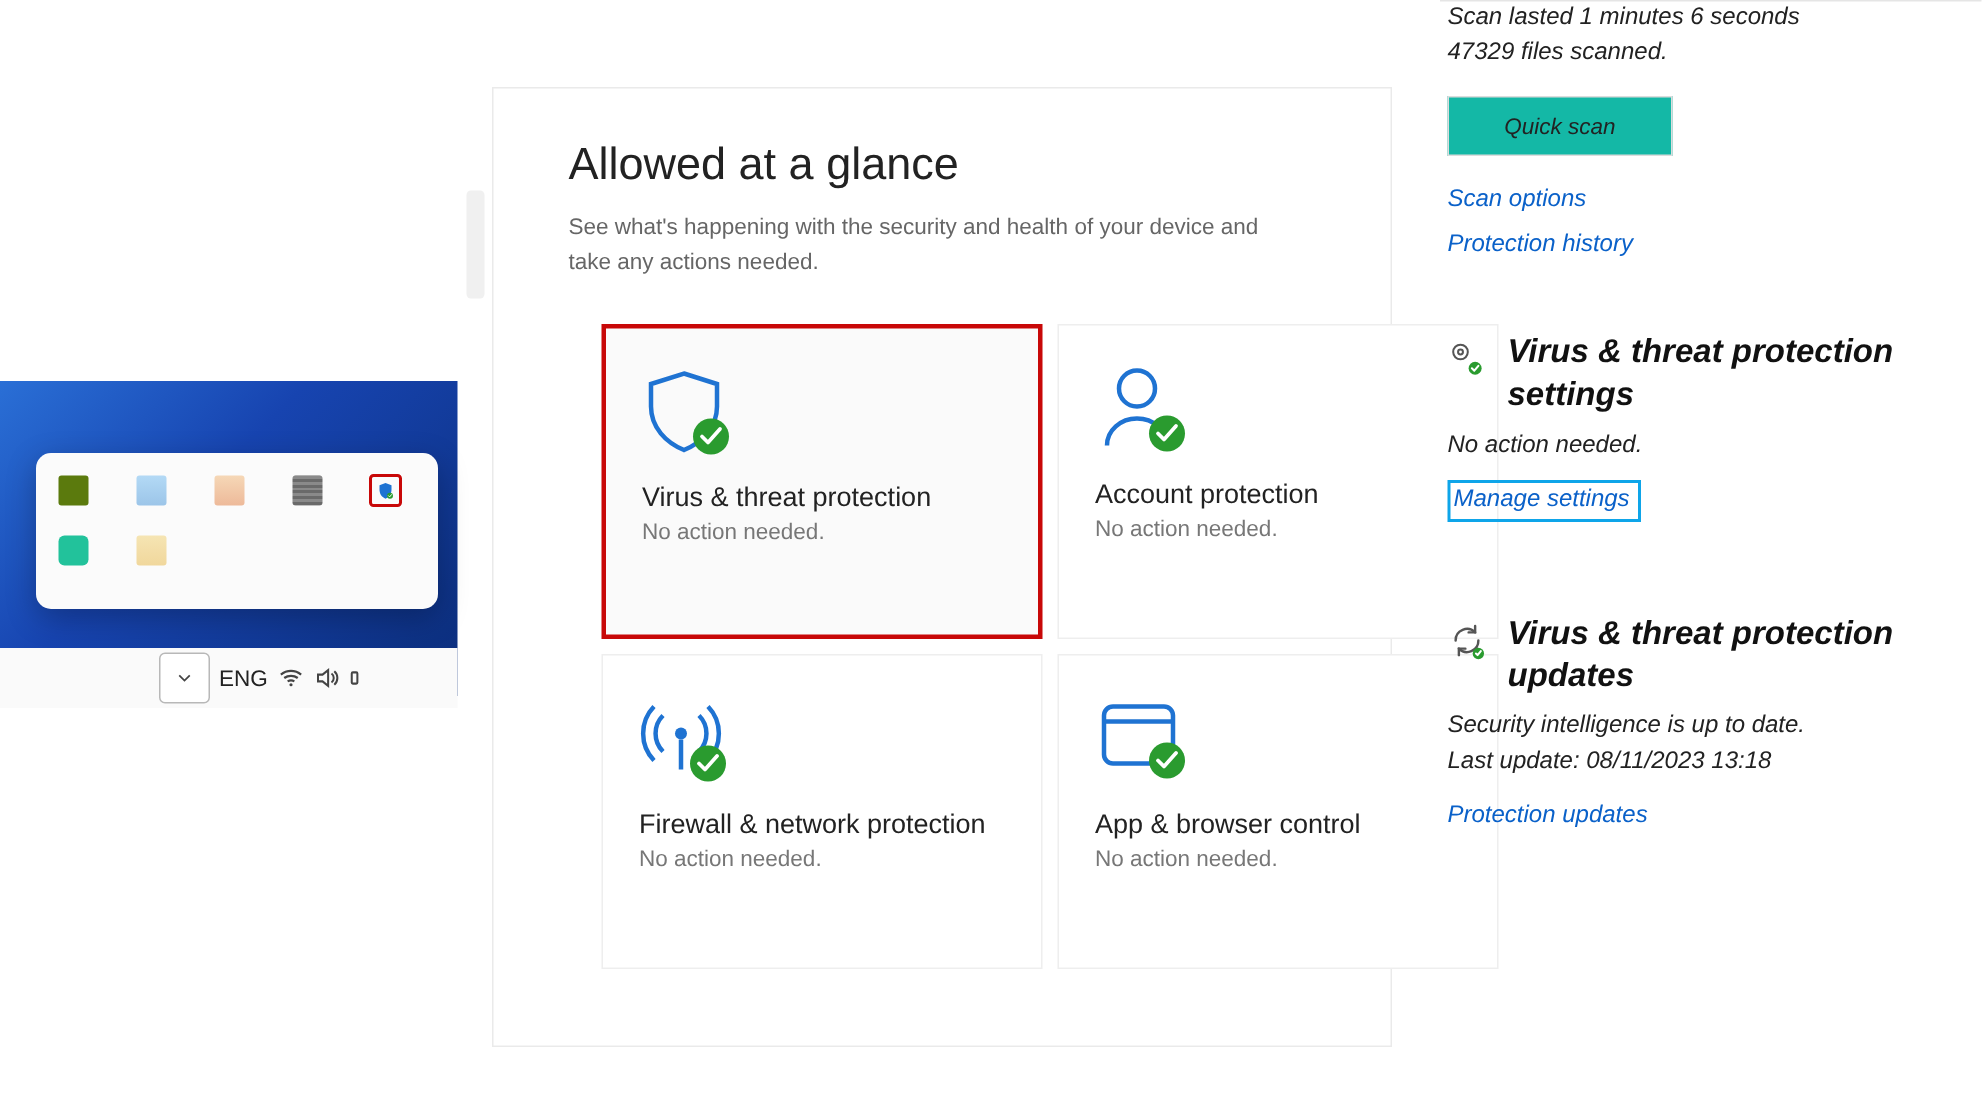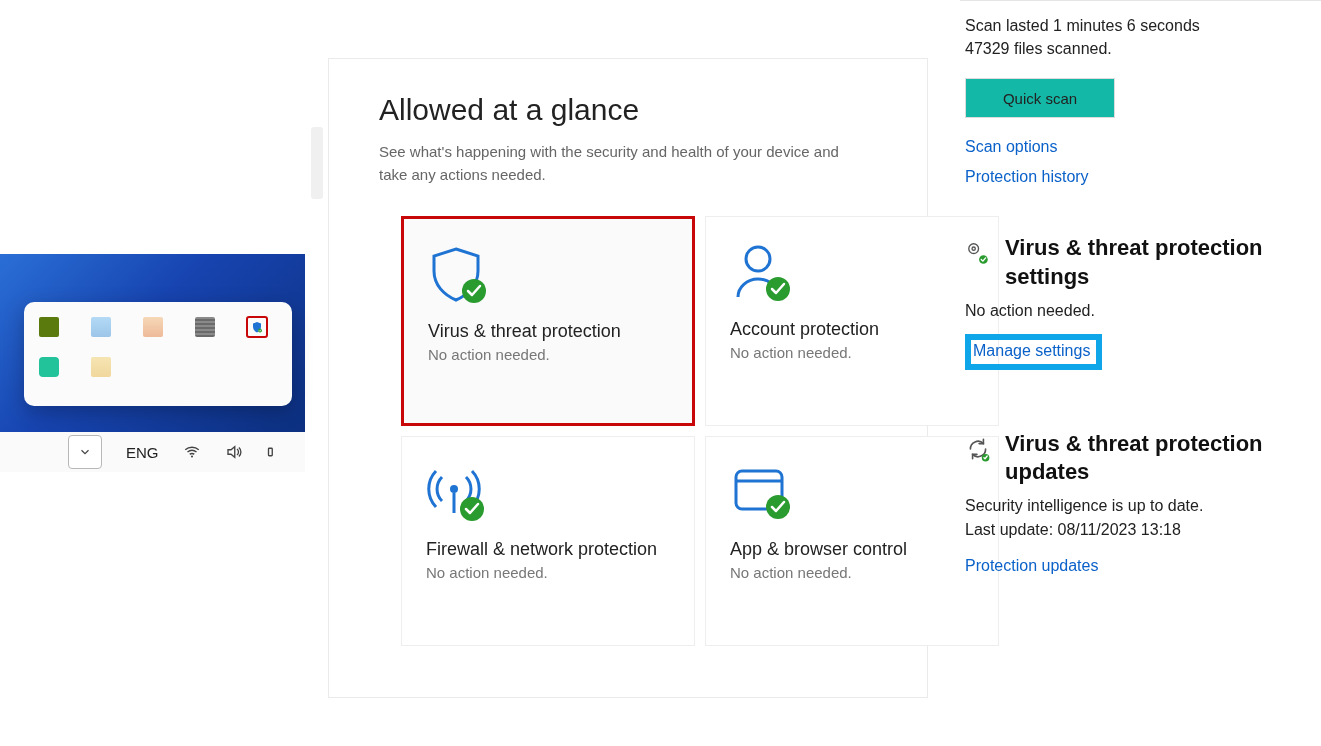--- a/index.html
+++ b/index.html
@@ -27,21 +27,21 @@
   .green-sq{width:20px;height:20px;background:#5b7a0d;border-radius:2px;}
   .blur-a{width:20px;height:20px;border-radius:2px;background:linear-gradient(#6bb8f0,#3d8fd6);opacity:.5;}
   .blur-b{width:20px;height:20px;border-radius:2px;background:linear-gradient(#f0b472,#e07838);opacity:.5;}
   .gray-vent{width:20px;height:20px;background:repeating-linear-gradient(#8a8a8a 0 2px,#6a6a6a 2px 4px);border-radius:2px;}
   .teal-sq{width:20px;height:20px;background:#22c29b;border-radius:4px;}
   .blur-c{width:20px;height:20px;border-radius:2px;background:linear-gradient(#f0ce6b,#e6b33d);opacity:.5;}
 
   .taskbar {
     position:absolute; left:0; top:178px; width:305px; height:40px;
     background:#fafafa; display:flex; align-items:center;
-    gap:24px; padding-left:68px;
+    gap:6px; padding-left:106px;
   }
   .chev-box{width:34px;height:34px;border:1px solid #b8b8b8;border-radius:4px;background:#fff;display:flex;align-items:center;justify-content:center;}
   .lang{font-size:15px;color:#222;}
   .t-ico{width:18px;height:18px;}
 
   
   .glance-panel {
     position:absolute; left:328px; top:58px; width:600px; height:640px;
     background:#fff; border:1px solid #eaeaea;
   }
@@ -59,31 +59,32 @@
   .tile .icon-wrap{height:64px;display:flex;align-items:flex-end;}
 
   
   .blue-stroke{stroke:#1f73d2;fill:none;stroke-width:3;}
   .green-badge{fill:#2a9b2f;}
   .white-check{stroke:#fff;stroke-width:2.5;fill:none;stroke-linecap:round;stroke-linejoin:round;}
 
   
   .right-col {
     position:absolute; left:965px; top:0; width:340px; height:632px;
-    padding-top:14px;
+    padding-top:0;
+    font-style:italic;
   }
   .thin-divider {position:absolute;left:960px;top:0;width:370px;height:1px;background:#e5e5e5;}
   .rc-text { font-size:16px; color:#222; line-height:1.45;}
   .rc-btn {
     width:150px;height:40px;background:#14b8a6;border:1px solid #dcdcdc;
     font-size:15px;color:#222;display:flex;align-items:center;justify-content:center;
     margin:18px 0 20px 0;
   }
   .rc-link { color:#0a61c9; font-size:16px; margin-bottom:12px; display:block; cursor:pointer;}
-  .rc-link.boxed{border:6px solid #0ea5e9;display:inline-block;padding:2px 6px 4px 2px;}
+  .rc-link.boxed{border:2px solid #0ea5e9;display:inline-block;padding:2px 6px 4px 2px;}
   .rc-section { margin-top:48px; display:flex; gap:14px; align-items:flex-start;}
   .rc-section .sec-ico{width:26px;flex:none;margin-top:6px;}
   .rc-section h2 { font-size:22px; font-weight:600; color:#111; line-height:1.3;}
   .rc-sub { font-size:16px; color:#222; margin-top:10px;}
   .rc-sub2{ font-size:16px; color:#222; margin-top:6px;}
   .rc-block .rc-link{margin-top:14px;}
 
 </style>
 </head>
 <body>

